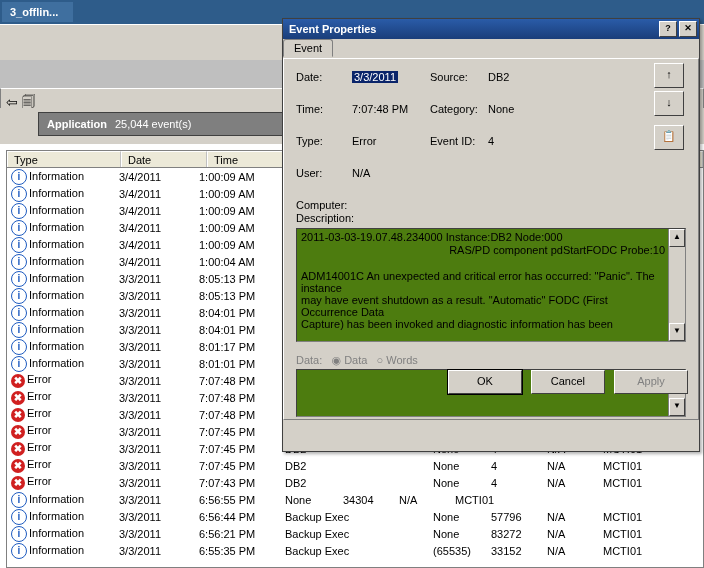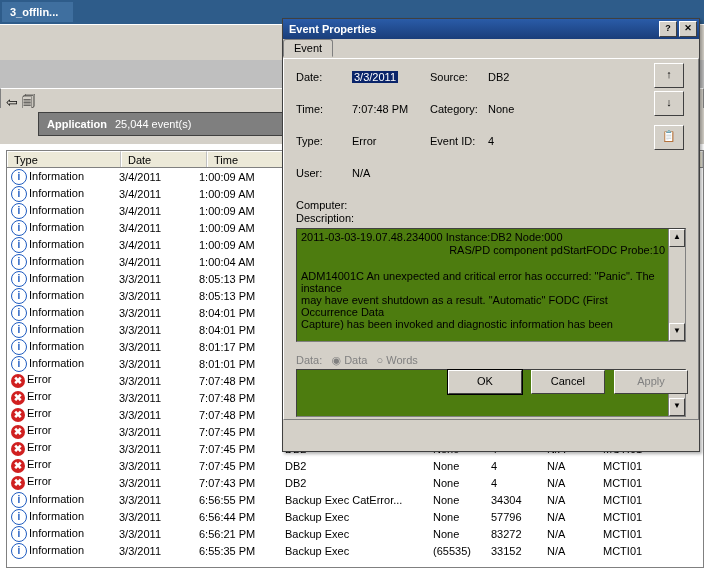--- a/index.html
+++ b/index.html
@@ -262,21 +262,20 @@
         <div class="c-source">DB2</div>
         <div class="c-cat">None</div>
         <div class="c-evid">4</div>
         <div class="c-user">N/A</div>
         <div class="c-comp">MCTI01</div>
       </div>
       <div class="ev-row">
         <div class="c-type"><span class="icon info-icon">i</span><span>Information</span></div>
         <div class="c-date">3/3/2011</div>
         <div class="c-time">6:56:55 PM</div>
-        <div class="c-source">Backup Exec CatError...</div>
         <div class="c-cat">None</div>
         <div class="c-evid">34304</div>
         <div class="c-user">N/A</div>
         <div class="c-comp">MCTI01</div>
       </div>
       <div class="ev-row">
         <div class="c-type"><span class="icon info-icon">i</span><span>Information</span></div>
         <div class="c-date">3/3/2011</div>
         <div class="c-time">6:56:44 PM</div>
         <div class="c-source">Backup Exec</div>

